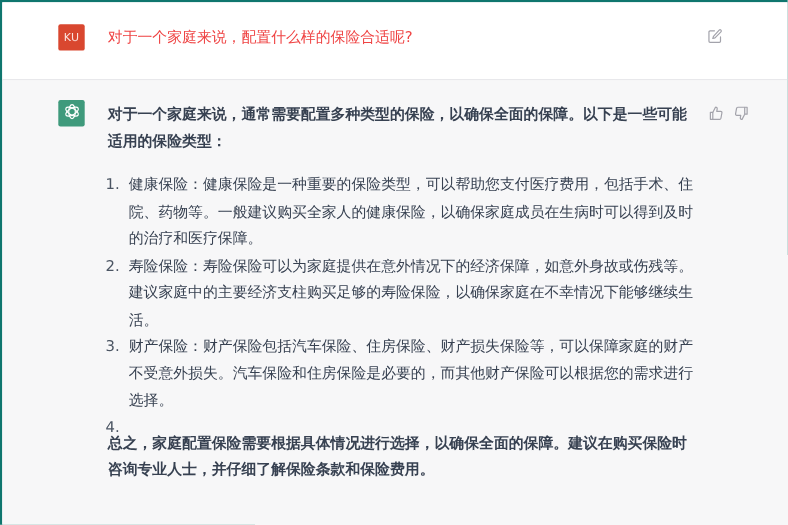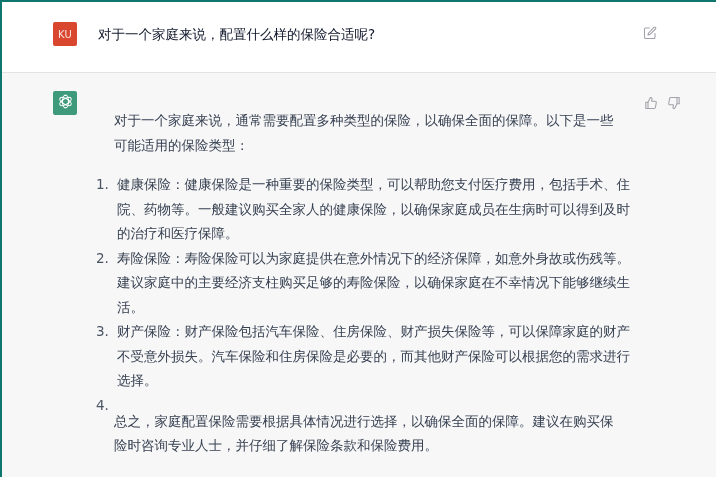--- a/index.html
+++ b/index.html
@@ -48,21 +48,21 @@
       letter-spacing: 0.3px;
     }
     .avatar-ai {
       left: 51px; top: 89px;
       background: #3f9a7c;
     }
     .user-text {
       position: absolute;
       left: 96px; top: 22px;
       font-size: 13.5px;
-      color: #0f172a;
+      color: #ef4444;
       line-height: 20px;
       white-space: nowrap;
     }
     .edit-icon {
       position: absolute;
       left: 641px; top: 23px;
       width: 14px; height: 14px;
       cursor: pointer;
     }
     .ai-row {
@@ -75,21 +75,22 @@
     .ai-content {
       position: absolute;
       left: 96px;
       top: 19px;
       width: 534px;
       font-size: 13.5px;
       color: #374151;
       line-height: 24.5px;
     }
     .ai-content p {
-      margin: 16px;
+      margin: 0;
+      font-weight: bold;
     }
     .intro {
       margin-bottom: 15px !important;
     }
     ol.types {
       margin: 0 0 14px 0;
       padding: 0;
       list-style: none;
     }
     ol.types li {

